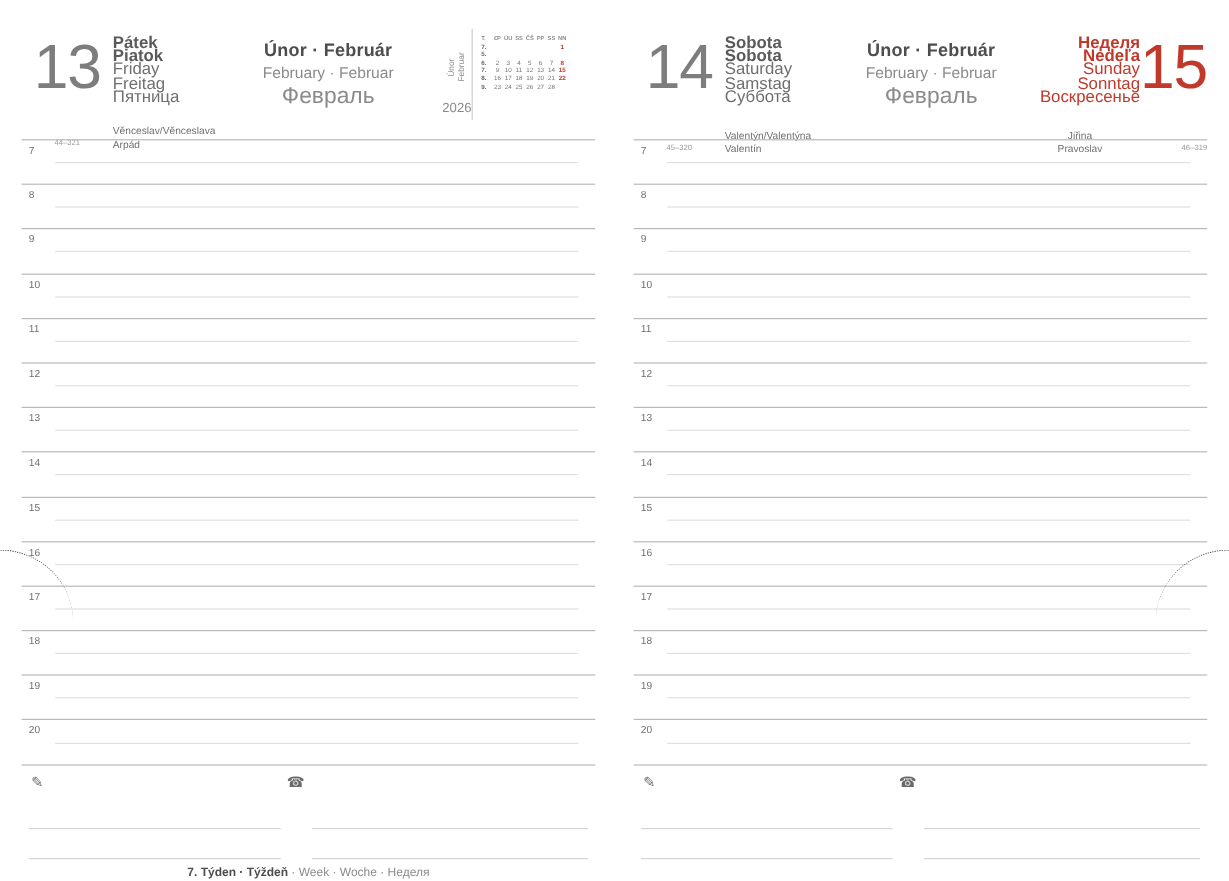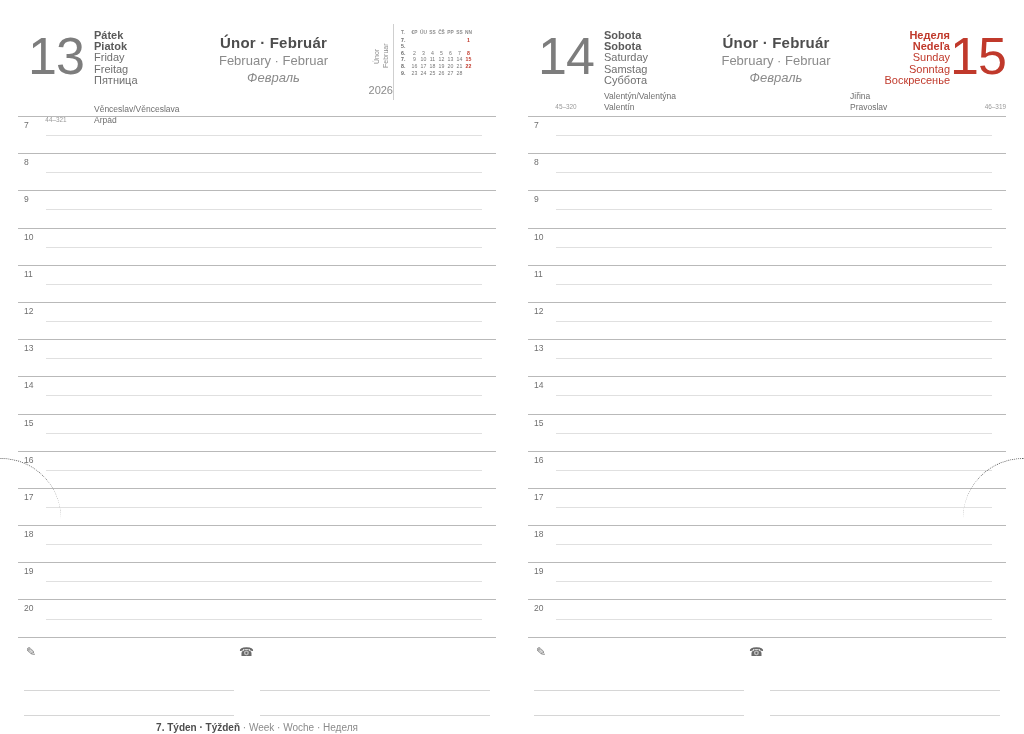--- a/index.html
+++ b/index.html
@@ -44,21 +44,21 @@
     font-family: "Liberation Sans", sans-serif;
     font-size: 52px;
     font-weight: 300;
     color: #7d7d7d;
     line-height: 1;
     letter-spacing: -1px;
   }
   .daynum.red { color: #c0392b; }
   .daynames {
     font-family: "Liberation Sans", sans-serif;
-    font-size: 11px;
+    font-size: 14px;
     line-height: 11.2px;
     color: #6f6f6f;
   }
   .daynames .b {
     font-weight: bold;
     color: #5a5a5a;
   }
   .daynames.red .b { color: #c0392b; }
   .daynames.red { color: #c0392b; }
   .monthblock {
@@ -70,24 +70,23 @@
     font-weight: bold;
     color: #4d4d4d;
     letter-spacing: 0.2px;
   }
   .m2 {
     font-size: 13px;
     color: #8b8b8b;
     margin-top: 2px;
   }
   .m3 {
-    font-size: 13px;
+    font-size: 19px;
     color: #8b8b8b;
     margin-top: 2px;
-    font-style: italic;
   }
   .year {
     font-family: Liberation Sans, sans-serif;
     font-size: 11px;
     color: #8b8b8b;
     text-align: right;
   }
   .vertlabel {
     font-family: "Liberation Sans", sans-serif;
     font-size: 7px;
@@ -439,29 +438,29 @@
             <div class="b">Nedeľa</div>
             <div>Sunday</div>
             <div>Sonntag</div>
             <div>Воскресенье</div>
           </div>
           <div style="width:56px; text-align:center; padding-top:12px;">
             <div class="daynum red">15</div>
           </div>
         </div>
 
-        <div style="display:flex; align-items:flex-end; margin-top:5px;">
+        <div style="display:flex; align-items:flex-end; margin-top:16px;">
           <div style="width:76px; text-align:center;">
             <span class="code">45–320</span>
           </div>
           <div class="names" style="flex:1;">
             <div>Valentýn/Valentýna</div>
             <div>Valentín</div>
           </div>
-          <div class="names" style="width:100px; text-align:left;">
+          <div class="names" style="width:100px; text-align:center;">
             <div>Jiřina</div>
             <div>Pravoslav</div>
           </div>
           <div style="width:56px; text-align:right;">
             <span class="code">46–319</span>
           </div>
         </div>
       </div>
 
       <div class="hours" id="hours-right">

